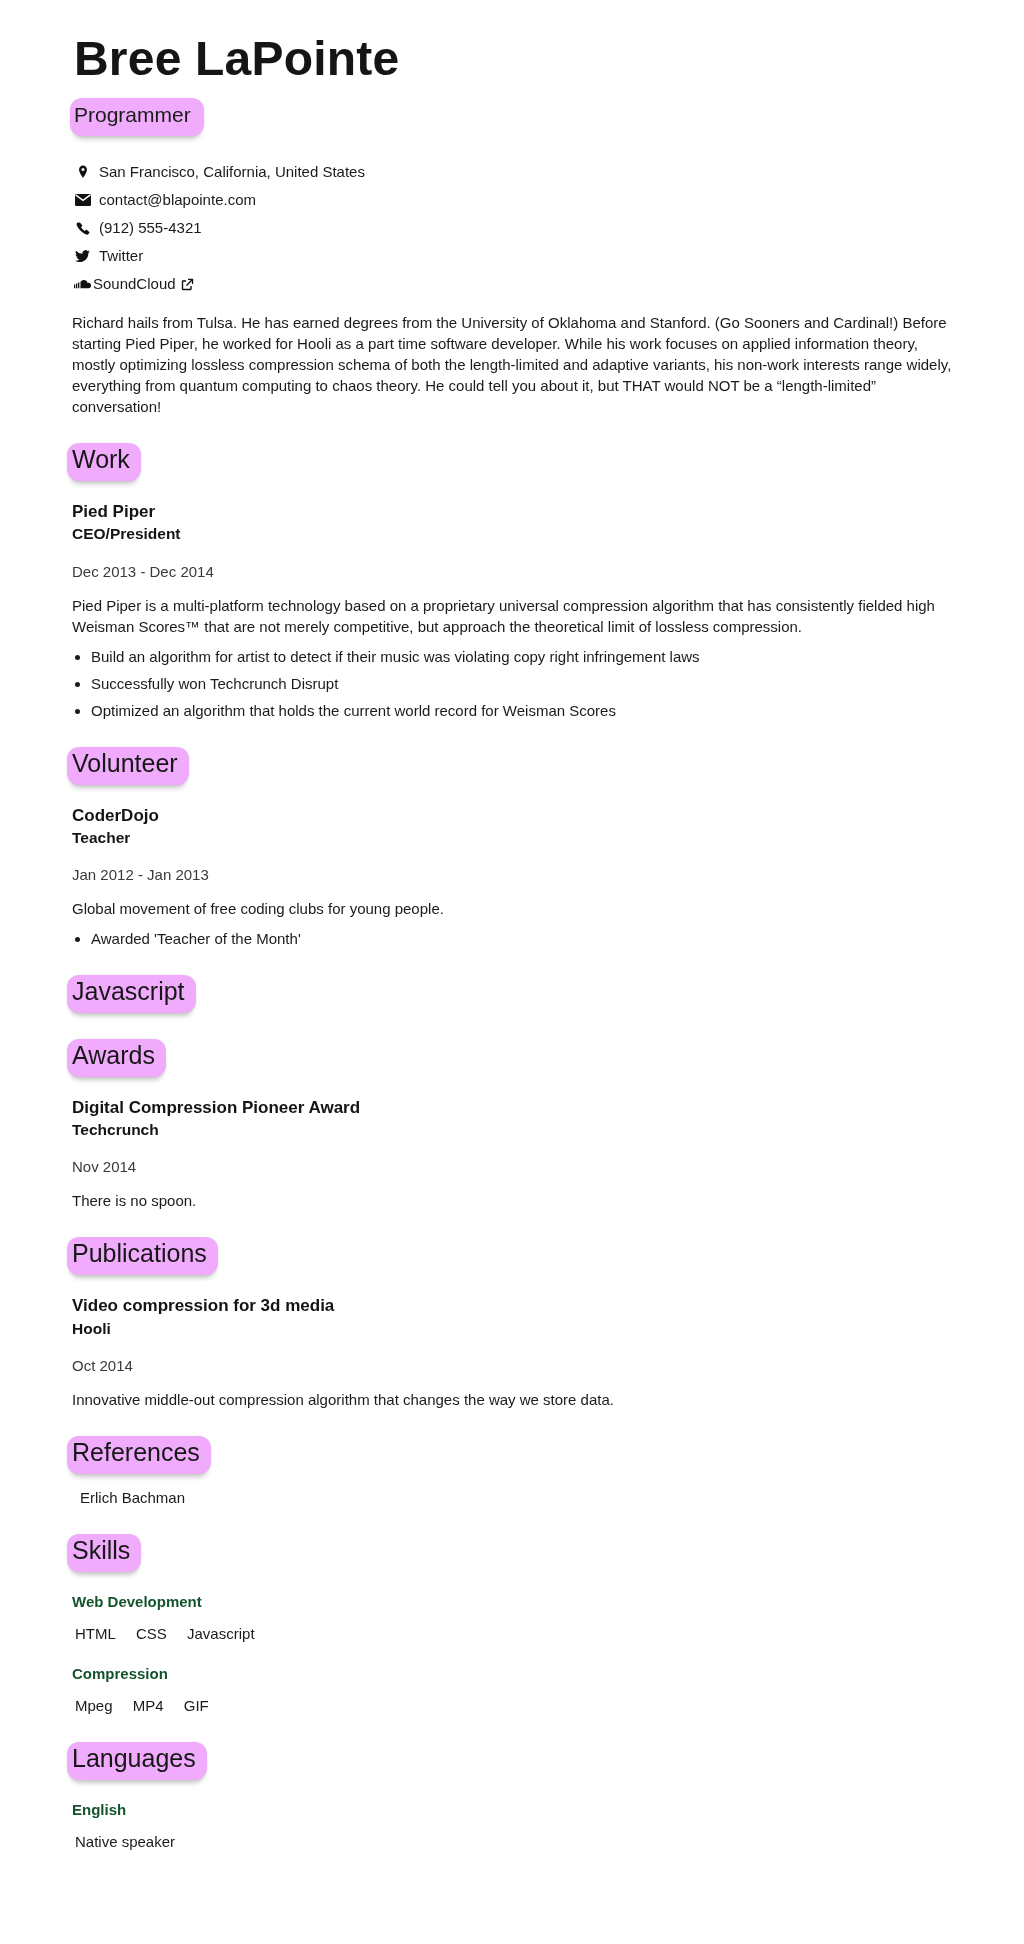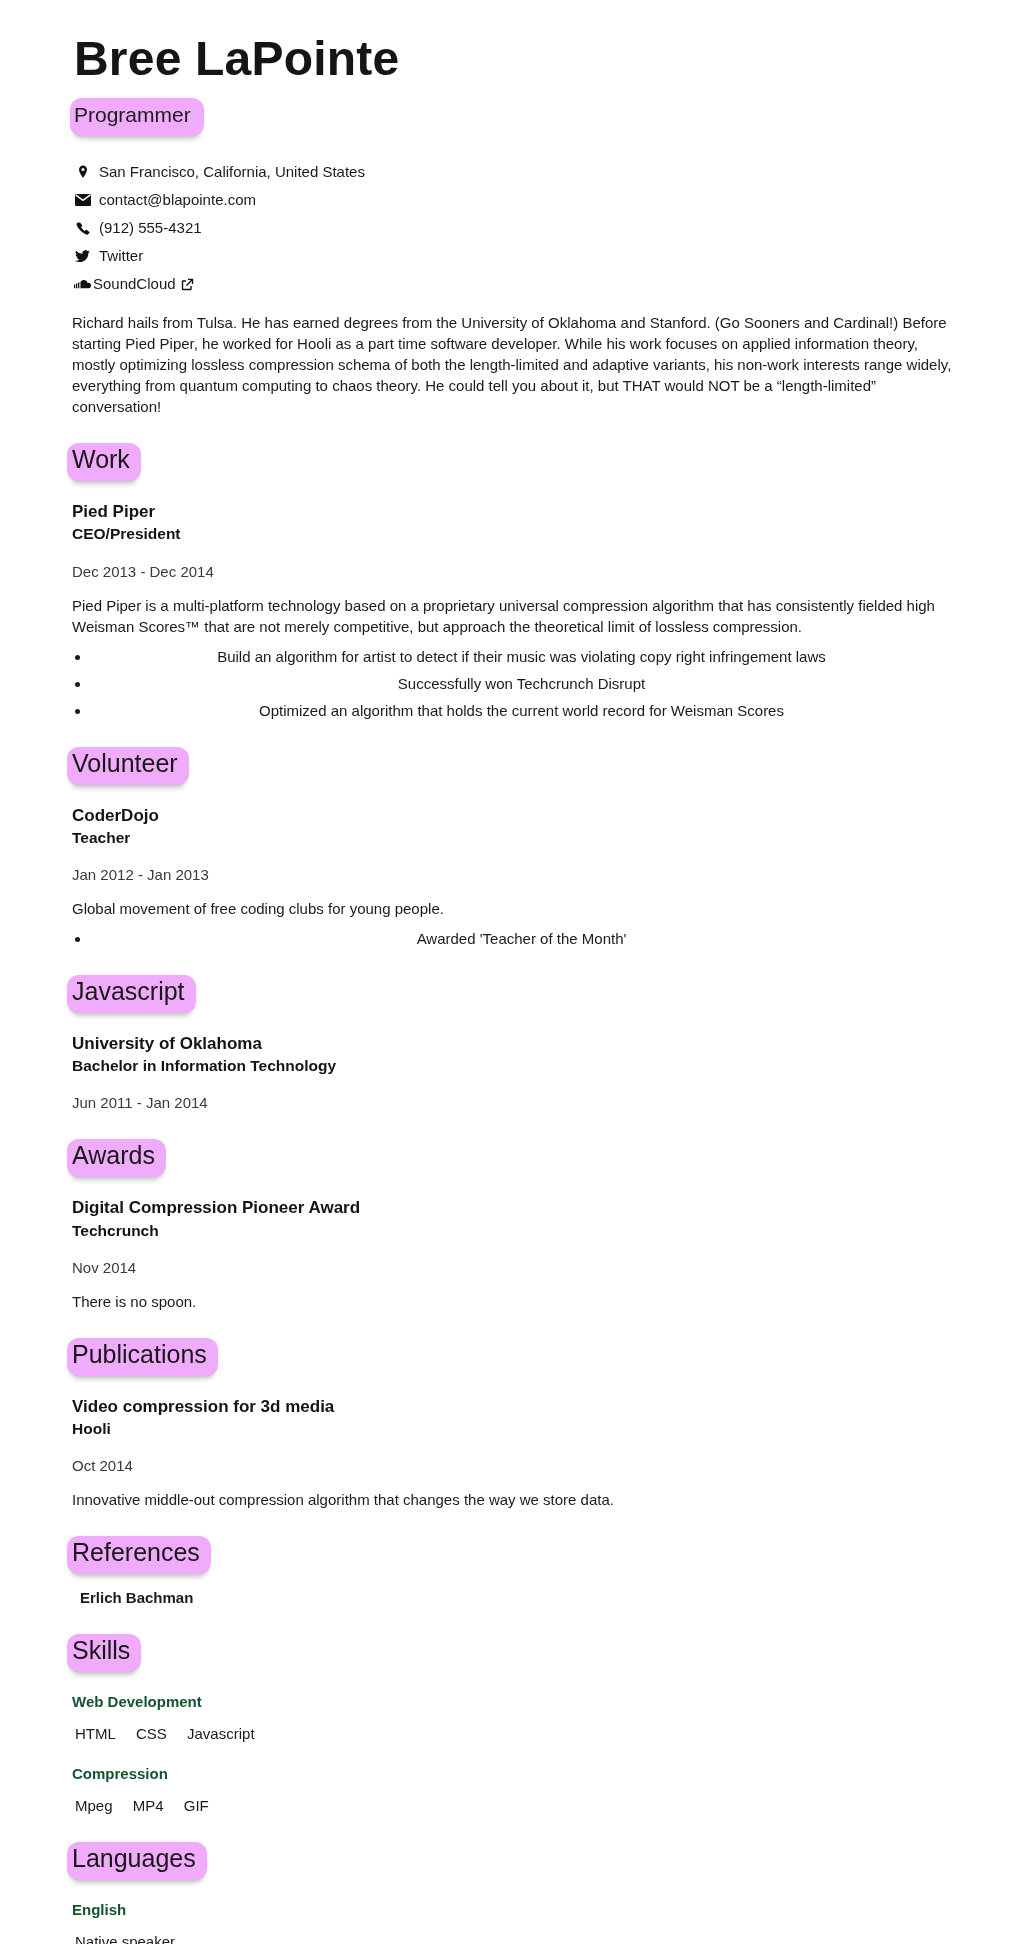--- a/index.html
+++ b/index.html
@@ -34,25 +34,25 @@
   h2{
     font-size:25px;font-weight:400;line-height:1.2;margin:0 0 0 -5px;color:#171717;
     padding:1px 11px 7px 5px;
   }
   .entry{margin-top:20px;}
   h3{font-size:17px;font-weight:700;margin:0;line-height:1.25;color:#141414;}
   h4{font-size:15.5px;font-weight:700;margin:2px 0 0;line-height:1.3;color:#141414;}
   .dates{font-size:15px;color:#3a3a3a;margin-top:16px;}
   .entry p{margin:13px 0 0;}
   ul.highlights{margin:9px 0 0;padding-left:19px;}
-  ul.highlights li{margin-bottom:6px;text-align:center;}
+  ul.highlights li{margin-bottom:6px;}
 
   
   blockquote{font-style:italic;margin:18px 0 0 8px;line-height:1.6;color:#222;}
-  .ref-name{font-weight:700;margin:13px 0 0 8px;}
+  .ref-name{font-weight:400;margin:13px 0 0 8px;}
 
   
   .group{margin-top:19px;}
   .group-name{font-size:15px;font-weight:700;color:#14532d;}
   .keywords{margin-top:11px;padding-left:3px;}
   .keyword{display:inline-block;margin-right:16px;}
 </style>
 </head>
 <body>
 
@@ -148,25 +148,20 @@
       <div class="dates">Jan 2012 - Jan 2013</div>
       <p>Global movement of free coding clubs for young people.</p>
       <ul class="highlights">
         <li>Awarded 'Teacher of the Month'</li>
       </ul>
     </div>
   </section>
 
   <section>
     <h2 class="pill">Javascript</h2>
-    <div class="entry">
-      <h3>University of Oklahoma</h3>
-      <h4>Bachelor in Information Technology</h4>
-      <div class="dates">Jun 2011 - Jan 2014</div>
-    </div>
   </section>
 
   <section>
     <h2 class="pill">Awards</h2>
     <div class="entry">
       <h3>Digital Compression Pioneer Award</h3>
       <h4>Techcrunch</h4>
       <div class="dates">Nov 2014</div>
       <p>There is no spoon.</p>
     </div>

